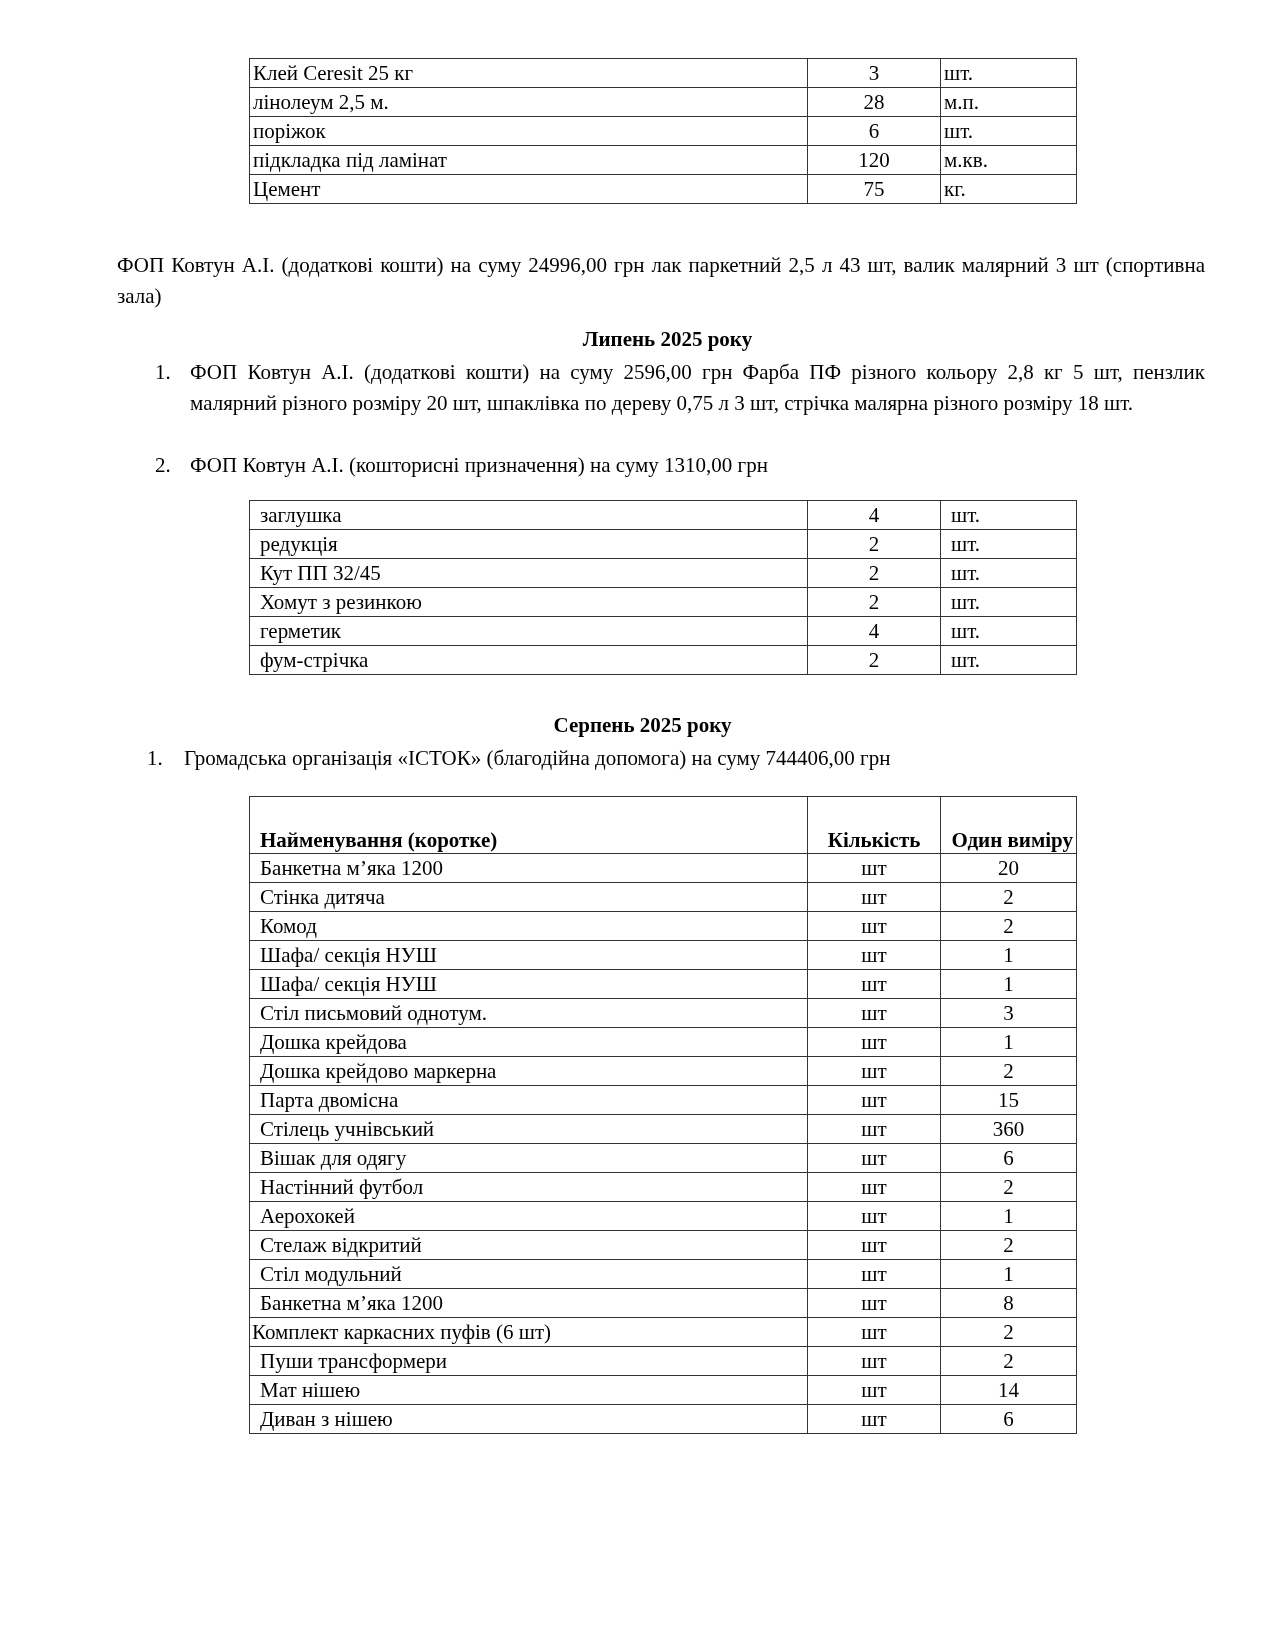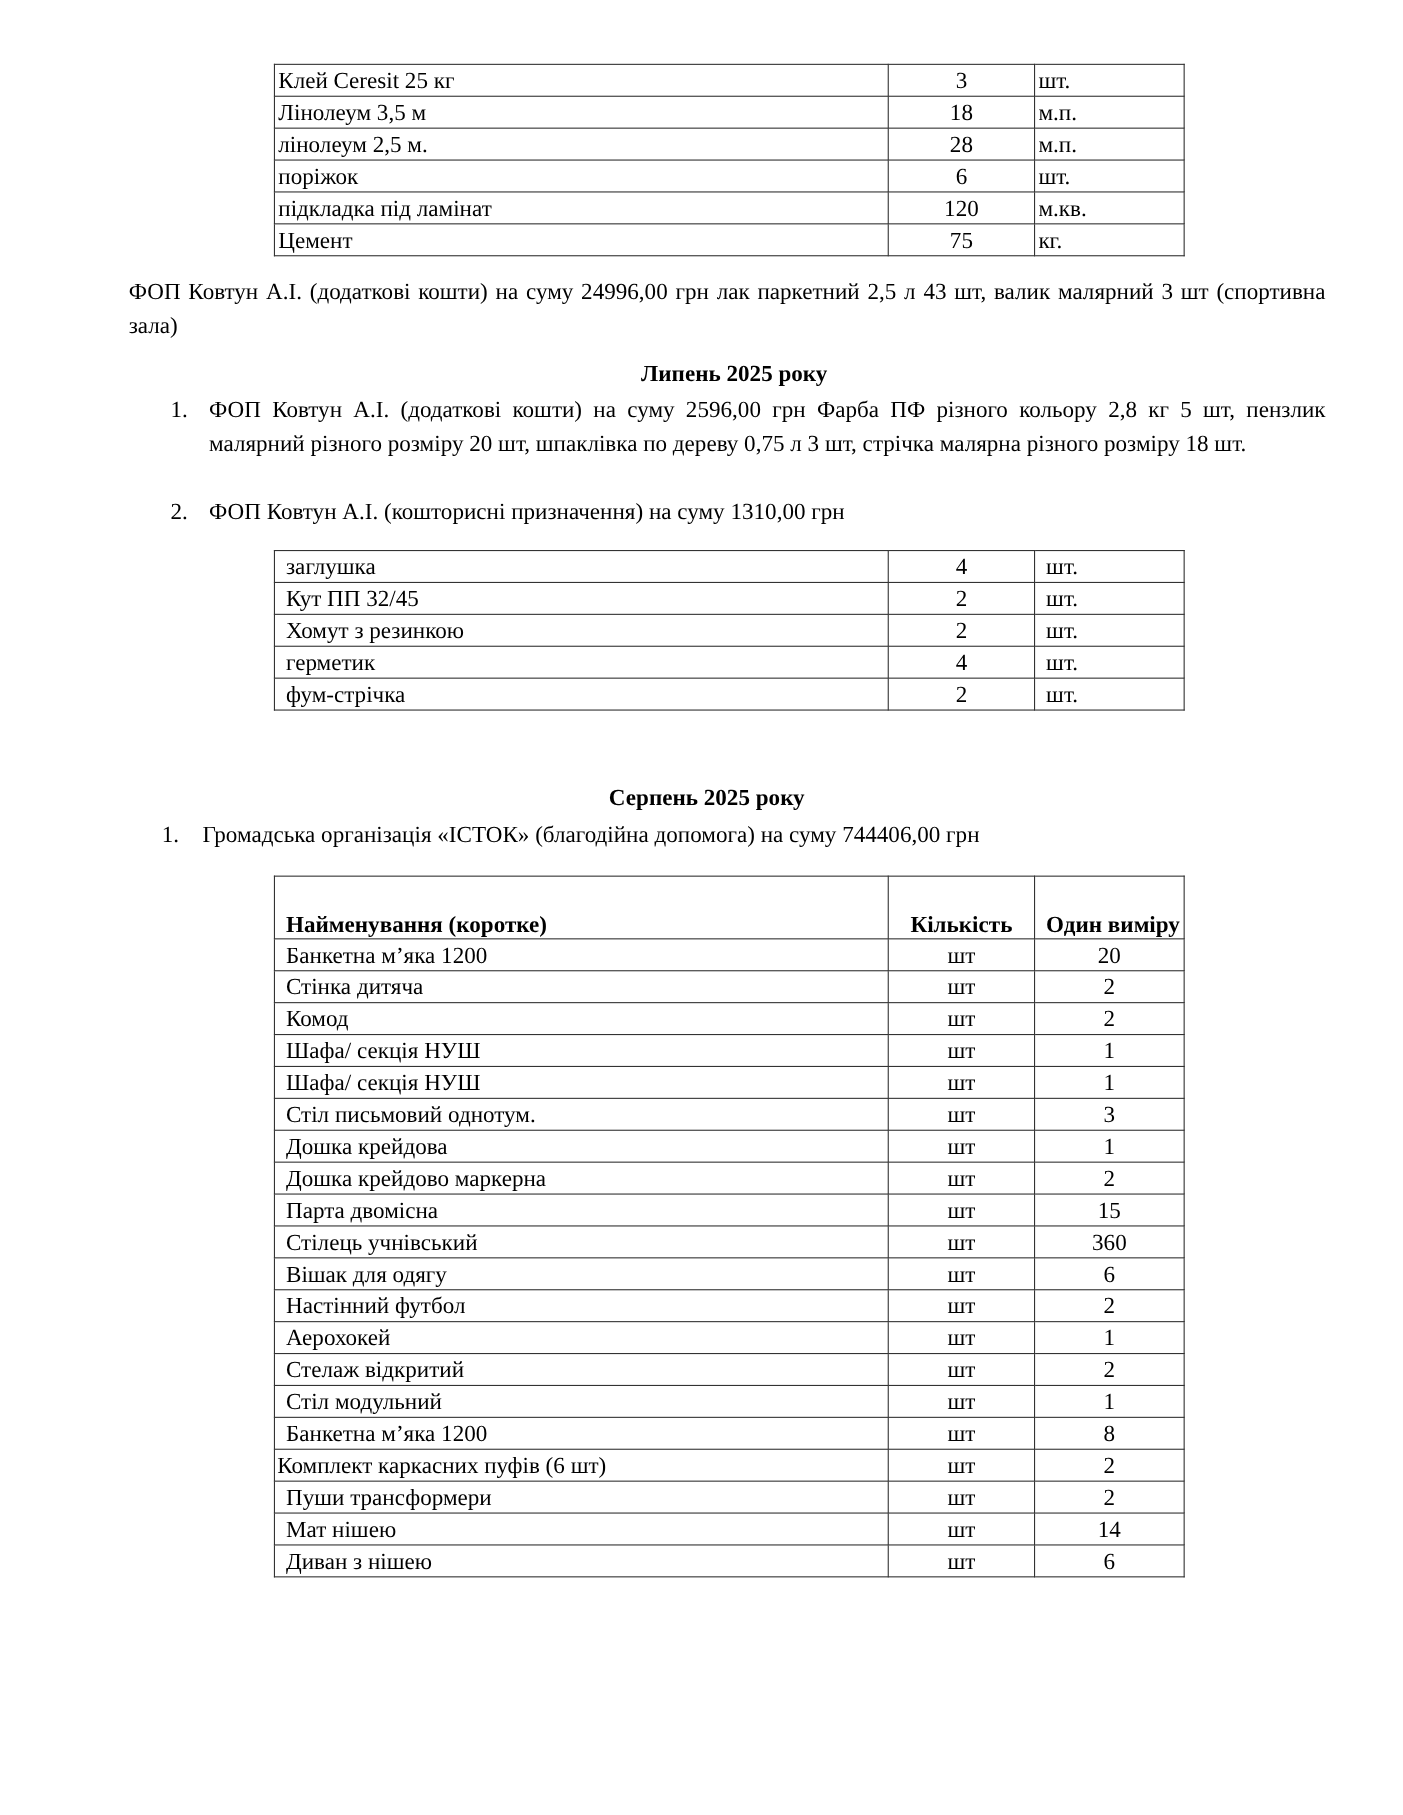--- a/index.html
+++ b/index.html
@@ -24,21 +24,21 @@
   .t2 { top: 500px; }
   .t2 td { height: 29.5px; line-height: 29.5px; }
   .t2 td.name { padding-left: 10px; }
   .t2 td.unit { padding-left: 10px; }
   .t3 { top: 796px; }
   .t3 td { height: 28.3px; line-height: 28.3px; }
   .t3 td.name { padding-left: 10px; }
   .t3 td.name.noindent { padding-left: 2px; }
   .t3 tr.head td { height: 56px; line-height: 26px; font-weight: bold; vertical-align: bottom; margin-top: 43px; }
   .t3 tr.head td.h1 { padding-left: 10px; }
-  .t3 tr.head td.h3 { padding-left: 10px; white-space: normal; }
+  .t3 tr.head td.h3 { padding-left: 10px; white-space: normal; text-align: right; }
   .para { position: absolute; left: 117px; width: 1088px; line-height: 31px; text-align: justify; }
   .p1 { top: 250px; }
   .heading { position: absolute; left: 0; width: 1275px; text-align: center; font-weight: bold; }
   .h-jul { top: 327px; left: 30px; }
   .h-aug { top: 713px; left: 5px; }
   .li { position: absolute; line-height: 31px; }
   .li .num { position: absolute; left: 0; top: 0; }
   .li .txt { position: absolute; top: 0; text-align: justify; }
   .li1 { top: 357px; left: 155px; width: 1050px; }
   .li1 .txt { left: 35px; width: 1015px; }
@@ -59,25 +59,20 @@
         <col class="c2">
         <col class="c3">
       </colgroup>
     <tbody>
       <tr>
           <td>Клей Ceresit 25 кг</td>
           <td class="center">3</td>
           <td>шт.</td>
         </tr>
       <tr>
-          <td>Лінолеум 3,5 м</td>
-          <td class="center">18</td>
-          <td>м.п.</td>
-        </tr>
-      <tr>
           <td>лінолеум 2,5 м.</td>
           <td class="center">28</td>
           <td>м.п.</td>
         </tr>
       <tr>
           <td>поріжок</td>
           <td class="center">6</td>
           <td>шт.</td>
         </tr>
       <tr>
@@ -109,20 +104,25 @@
   <table class="grid t2">
     <colgroup>
         <col class="c1">
         <col class="c2">
         <col class="c3">
       </colgroup>
     <tbody>
       <tr>
           <td class="name">заглушка</td>
           <td class="center">4</td>
+          <td class="unit">шт.</td>
+        </tr>
+      <tr>
+          <td class="name">редукція</td>
+          <td class="center">2</td>
           <td class="unit">шт.</td>
         </tr>
       <tr>
           <td class="name">Кут ПП 32/45</td>
           <td class="center">2</td>
           <td class="unit">шт.</td>
         </tr>
       <tr>
           <td class="name">Хомут з резинкою</td>
           <td class="center">2</td>

